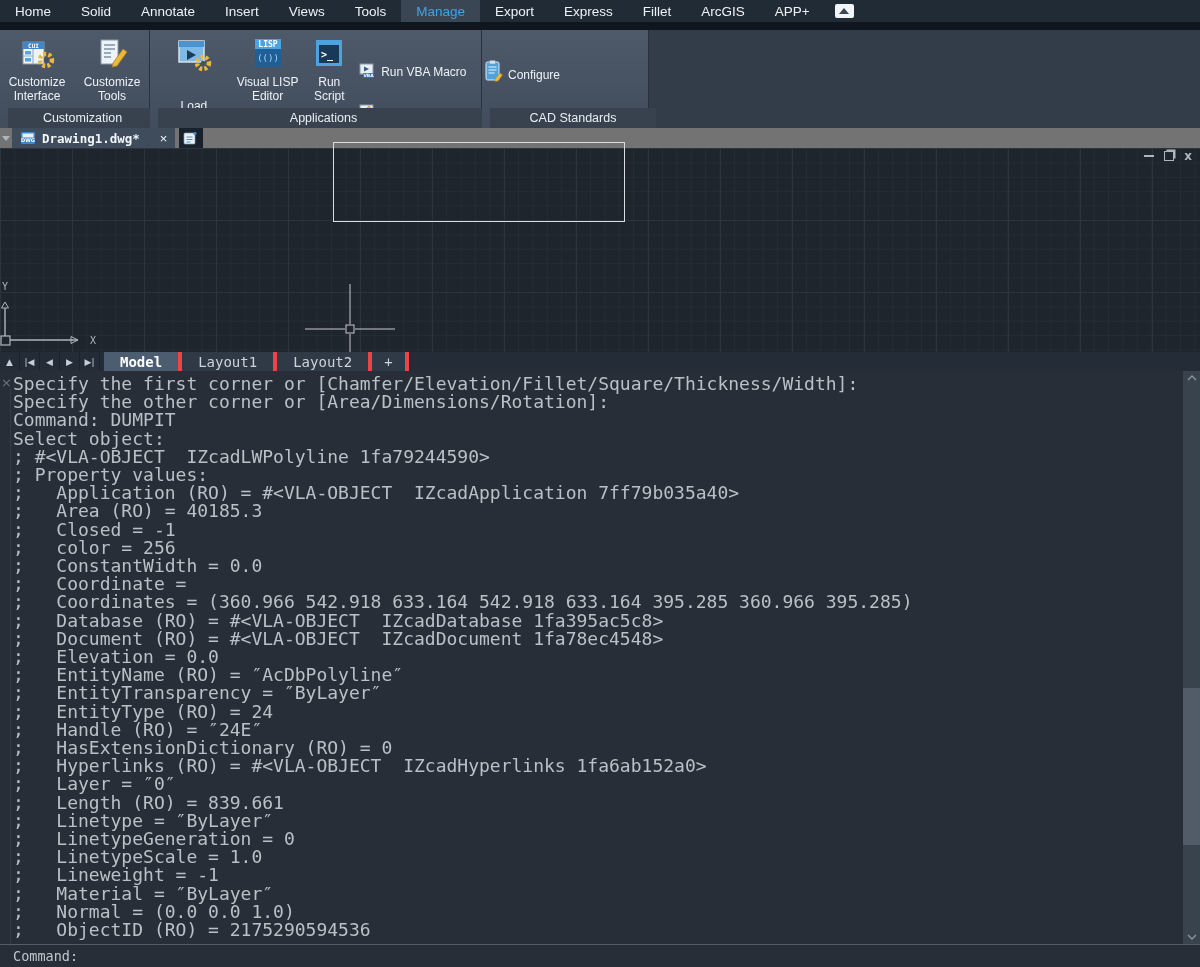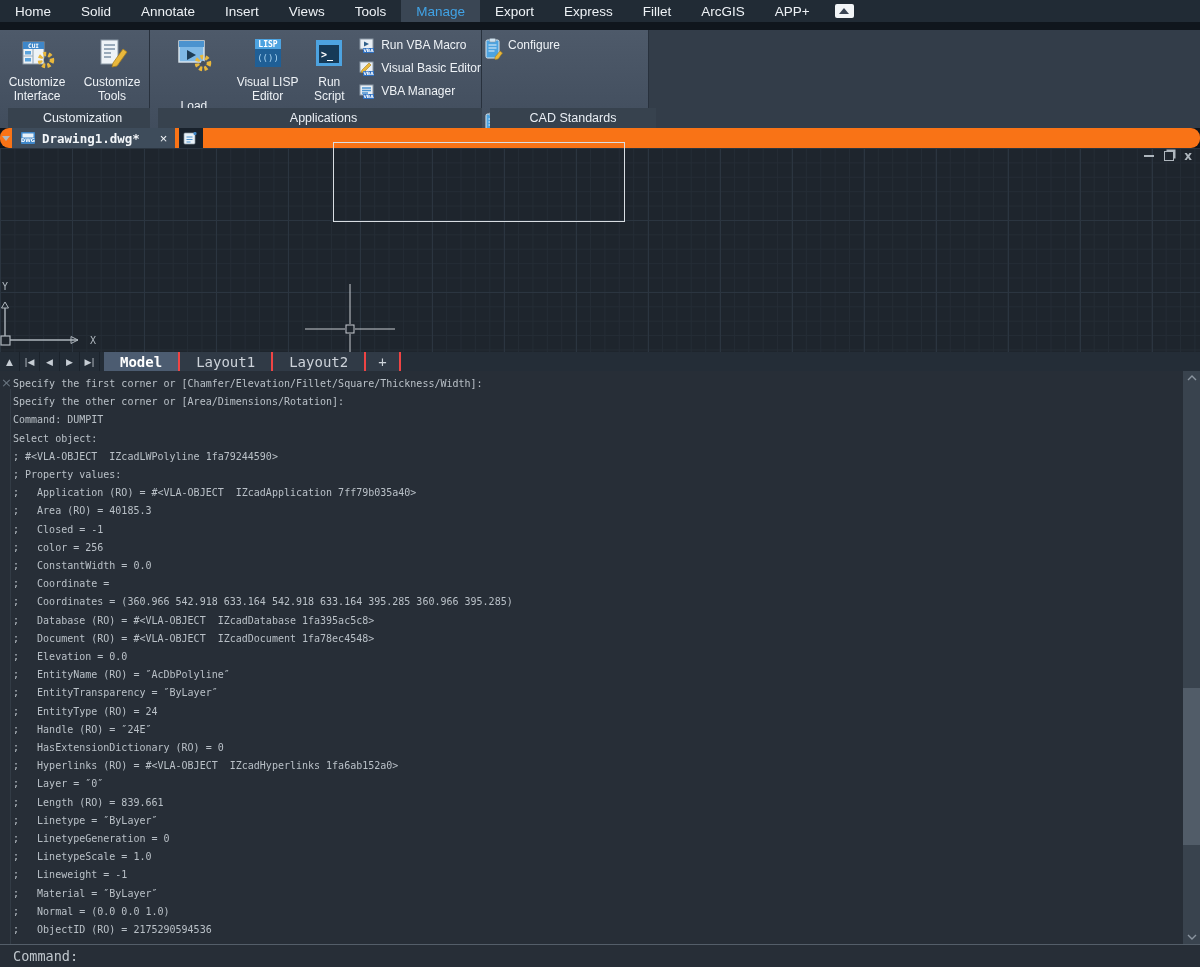--- a/index.html
+++ b/index.html
@@ -21,26 +21,26 @@
   .ribbon{position:absolute;left:0;top:30px;width:1200px;height:98px;background:#333d49;display:flex;}
   .panel{position:relative;height:98px;background:linear-gradient(#4e5a6a,#414d5d);
          border-right:1px solid #28313d;box-sizing:border-box;}
   .panel-label{position:absolute;left:8px;bottom:0;width:100%;height:20px;background:#37424e;
                color:#e9eef4;font-size:12.5px;display:flex;align-items:center;justify-content:center;}
   .panel-buttons{position:absolute;left:0;top:0;width:100%;height:78px;display:flex;align-items:flex-start;}
   .bigbtn{display:flex;flex-direction:column;align-items:center;margin-top:6px;cursor:default;}
   .bigbtn .icn{height:38px;display:flex;align-items:center;justify-content:center;}
   .bigbtn .lbl{color:#eef2f6;font-size:12px;line-height:13.5px;text-align:center;margin-top:2px;}
   .smallcol{display:flex;flex-direction:column;justify-content:flex-start;margin-top:8px;}
-  .smallbtn{display:flex;align-items:flex-start;height:23px;cursor:default;}
+  .smallbtn{display:flex;align-items:flex-end;height:23px;cursor:default;margin-top:18px;}
   .smallbtn .lbl{color:#eef2f6;font-size:12px;margin-left:5px;white-space:nowrap;}
 
   
-  .doctabbar{position:absolute;left:0;top:128px;width:1200px;height:20px;background:#f97316;
-             display:flex;align-items:flex-end;border-radius:9px;}
+  .doctabbar{position:absolute;left:0;top:128px;width:1200px;height:20px;background:#737373;
+             display:flex;align-items:flex-end;}
   .doc-dropdown{width:12px;height:100%;display:flex;align-items:center;justify-content:center;}
   .doc-dropdown .tri{width:0;height:0;border-left:4px solid transparent;border-right:4px solid transparent;
                      border-top:5px solid #aeb6bd;}
   .doctab{height:20px;background:#3e4c5b;display:flex;align-items:center;padding:0 8px;gap:6px;}
   .doctab .lbl{color:#f2f5f8;font-family:"DejaVu Sans Mono",monospace;font-weight:bold;font-size:12.5px;}
   .doctab .close{color:#f2f5f8;font-size:13px;margin-left:14px;}
   .newtab{width:24px;height:20px;margin-left:4px;background:#19222c;display:flex;align-items:center;justify-content:center;}
 
   
   .viewport{position:absolute;left:0;top:148px;width:1200px;height:204px;background:#1e252d;
@@ -56,30 +56,30 @@
   .wc-min{width:10px;height:2px;background:#aeb6bd;}
   .wc-restore{width:8px;height:8px;border:1.5px solid #aeb6bd;box-shadow:2px -2px 0 -0.5px #aeb6bd;}
   .wc-close{font-size:12px;line-height:10px;font-weight:bold;font-family:"DejaVu Sans",sans-serif;}
 
   
   .layoutbar{position:absolute;left:0;top:352px;width:1200px;height:19px;background:#242d37;
              display:flex;align-items:stretch;font-family:"DejaVu Sans Mono",monospace;}
   .lb-btn{width:19px;display:flex;align-items:center;justify-content:center;color:#c6cdd4;
           font-family:"DejaVu Sans",sans-serif;font-size:9px;border-right:1px solid #1b232c;}
   .ltab{display:flex;align-items:center;padding:0 16px;color:#cdd3da;font-size:14px;background:#303a46;
-        border-right:2px solid #ef4444;}
+        border-right:4px solid #ef4444;}
   .ltab.active{background:#4c5c71;color:#ffffff;font-weight:bold;}
   .ltab.plus{padding:0 12px;}
 
   
   .cmdpanel{position:absolute;left:0;top:371px;width:1200px;height:573px;background:#272e37;}
   .cmd-close{position:absolute;left:1px;top:4px;color:#6a7580;font-size:13px;
              font-family:"DejaVu Sans",sans-serif;}
   .cmd-history{position:absolute;left:13px;top:4px;margin:0;color:#b9c0c7;
-               font-family:"DejaVu Sans Mono",monospace;font-size:10px;line-height:18.2px;white-space:pre;}
+               font-family:"DejaVu Sans Mono",monospace;font-size:18px;line-height:18.2px;white-space:pre;}
   .cmd-gutter{position:absolute;left:10px;top:18px;bottom:0;width:1px;background:#333c46;}
   .scrollbar{position:absolute;right:0;top:0;width:17px;height:573px;background:#39434e;}
   .sb-arrow{position:absolute;left:0;width:17px;height:14px;display:flex;align-items:center;justify-content:center;}
   .sb-up{top:0;} .sb-down{bottom:0;}
   .sb-thumb{position:absolute;left:0;top:317px;width:17px;height:157px;background:#515c68;}
   .cmdinput{position:absolute;left:0;top:944px;width:1200px;height:23px;background:#272e37;
             border-top:1px solid #545e69;box-sizing:border-box;display:flex;align-items:center;}
   .cmdinput .prompt{color:#c0c7cd;font-family:"DejaVu Sans Mono",monospace;font-size:13.5px;margin-left:13px;}
 </style>
 </head>

